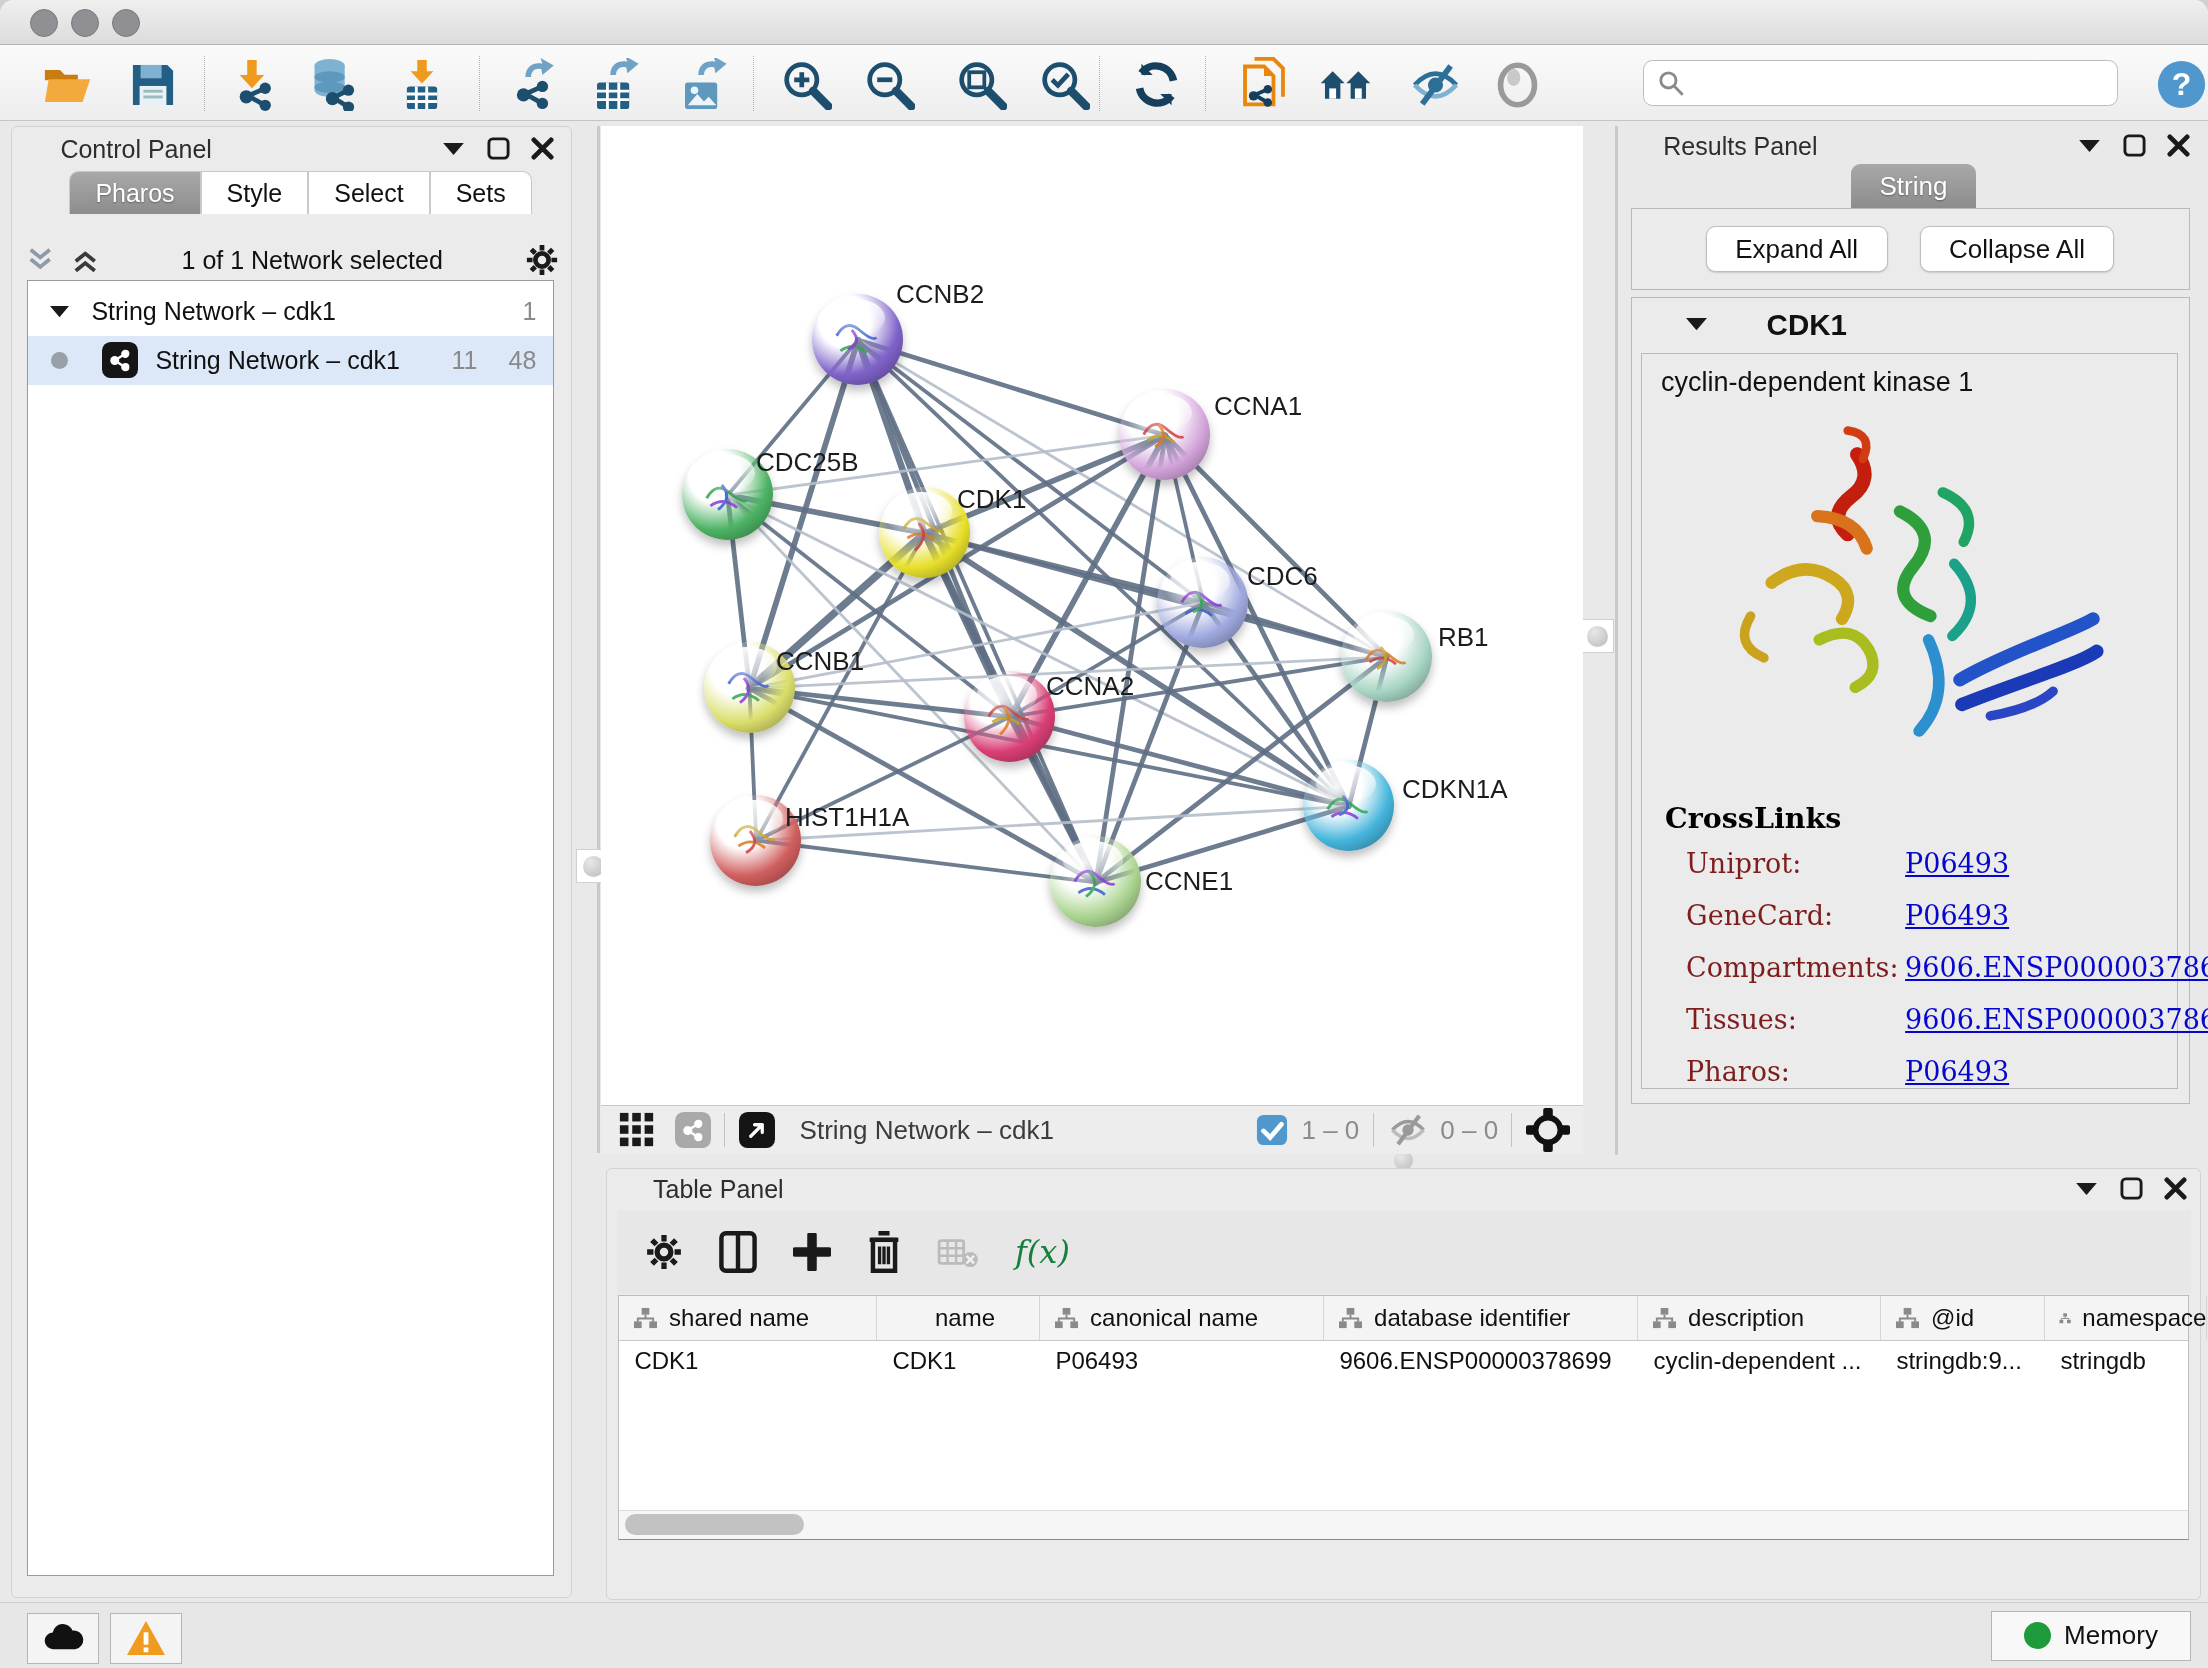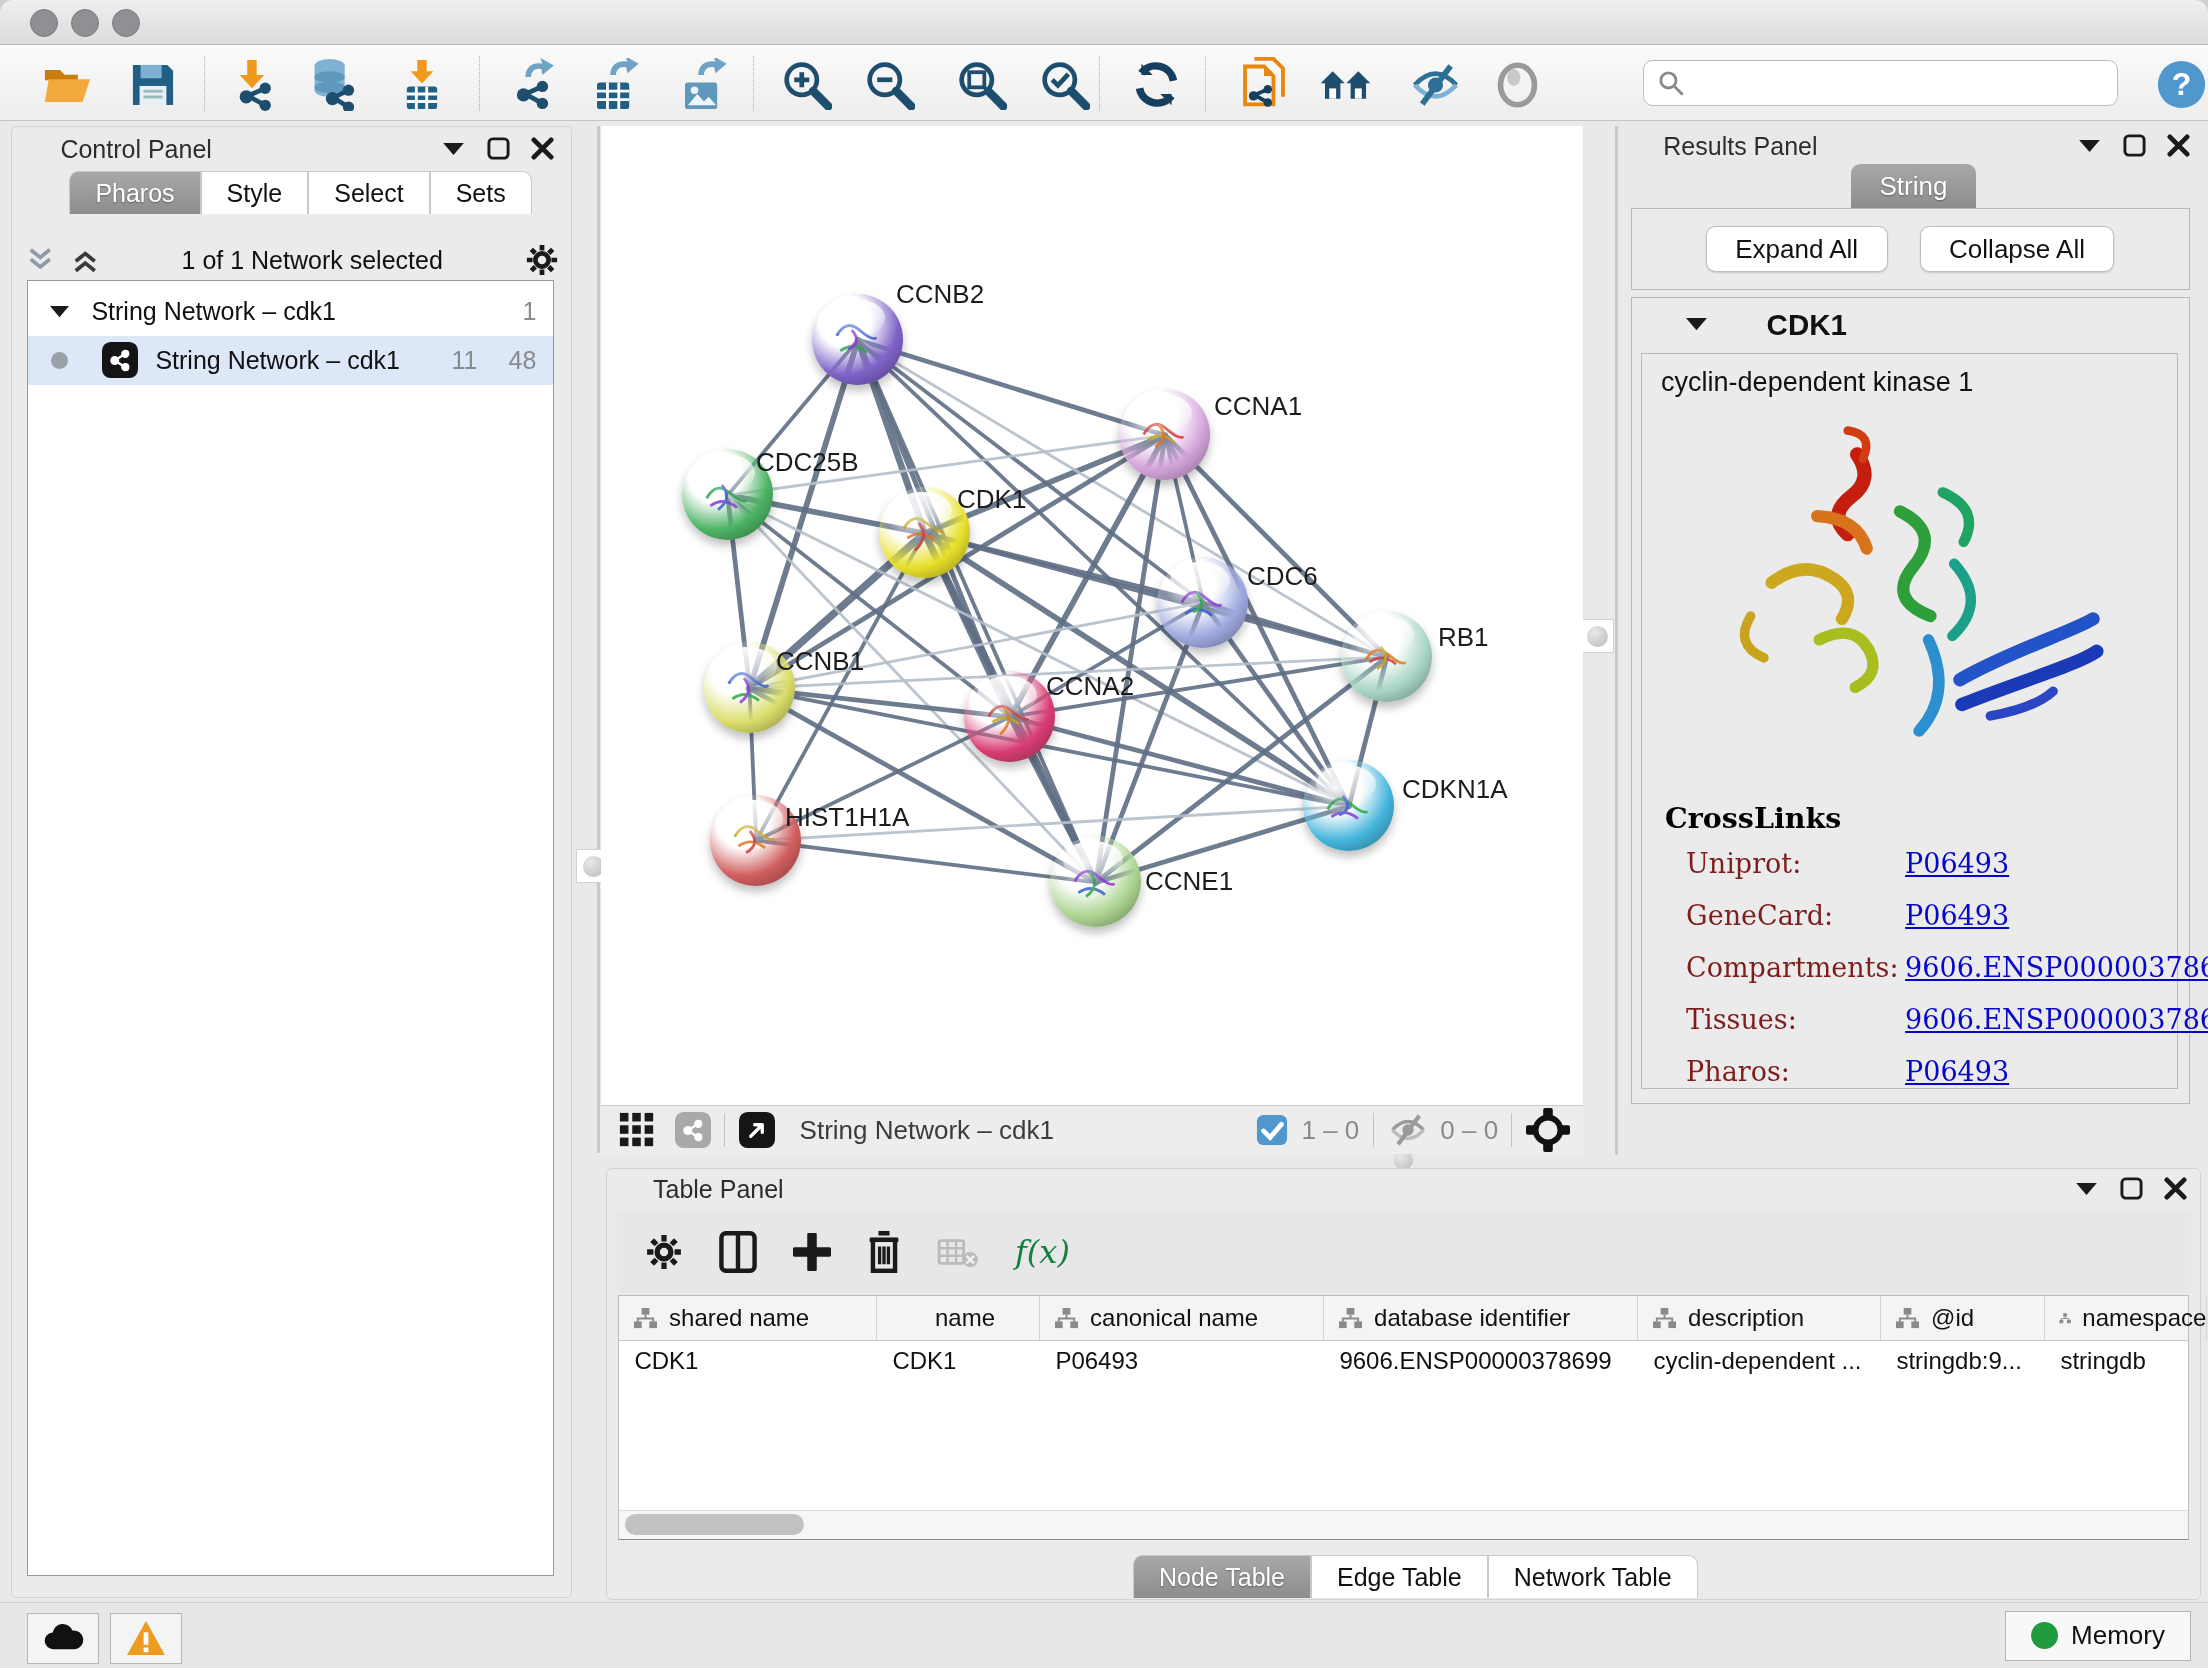--- a/index.html
+++ b/index.html
@@ -96,21 +96,21 @@
   .td{font-size:24px;color:#111;padding-left:15px;box-sizing:border-box;
       display:flex;align-items:center;overflow:hidden;white-space:nowrap;}
   #tp-hscroll{position:absolute;left:0;bottom:0;width:100%;height:28.5px;background:#f6f6f6;border-top:1px solid #ddd;}
   #tp-thumb{position:absolute;left:5.7px;top:3.8px;width:179px;height:21px;background:#c2c2c2;border-radius:10.5px;}
   #tp-tabs{position:absolute;left:526px;top:386px;}
   
   #statusbar{position:absolute;left:0;top:1602px;width:2208px;height:67px;
      background:#e7e7e7;border-top:1px solid #cfcfcf;}
   .sb-btn{position:absolute;top:9.5px;width:70px;height:49px;background:#f4f4f4;
      border:1.9px solid #b5b5b5;display:flex;align-items:center;justify-content:center;}
-  #memory-btn{position:absolute;right:17px;top:7.6px;height:48px;padding:0 25px;
+  #memory-btn{position:absolute;right:17px;top:7.6px;height:48px;padding:0 32px;
      background:#f8f8f8;border:1.9px solid #b5b5b5;display:flex;align-items:center;gap:13px;
      font-size:26px;color:#111;}
   .dot-green{width:27px;height:27px;border-radius:50%;background:#1f9a3d;}
   
   .handle{position:absolute;background:#fff;border:1px solid #d0d0d0;
       display:flex;align-items:center;justify-content:center;}
   .handle i{width:21px;height:21px;border-radius:50%;
       background:radial-gradient(circle at 35% 30%,#e8e8e8,#b9b9b9);display:block;}
   .vline{position:absolute;width:2.9px;background:#c9c9c9;}
 </style>
@@ -792,21 +792,20 @@
           <div class="td" style="width: 284px; flex: 0 0 auto;">P06493</div>
           <div class="td" style="width: 314px; flex: 0 0 auto;">9606.ENSP00000378699</div>
           <div class="td" style="width: 243px; flex: 0 0 auto;">cyclin-dependent ...</div>
           <div class="td" style="width: 164px; flex: 0 0 auto;">stringdb:9...</div>
           <div class="td" style="width: 162px; flex: 0 0 auto;">stringdb</div>
         </div>
       <div id="tp-hscroll">
         <div id="tp-thumb"></div>
       </div>
     </div>
-    <div id="tp-tabs"><span class="tab active first">Node Table</span><span class="tab">Edge Table</span><span class="tab last">Network Table</span></div>
   </div>
 
   <div id="statusbar">
     <div class="sb-btn" style="left:27px">
       <svg width="42" height="30" viewBox="0 0 44 32">
         <path d="M12 28 a9 9 0 0 1 -1 -18 a11 11 0 0 1 21 -2 a8 8 0 0 1 3 20z" fill="#111"></path>
       </svg>
     </div>
     <div class="sb-btn" style="left:110px">
       <svg width="42" height="38" viewBox="0 0 44 40">

